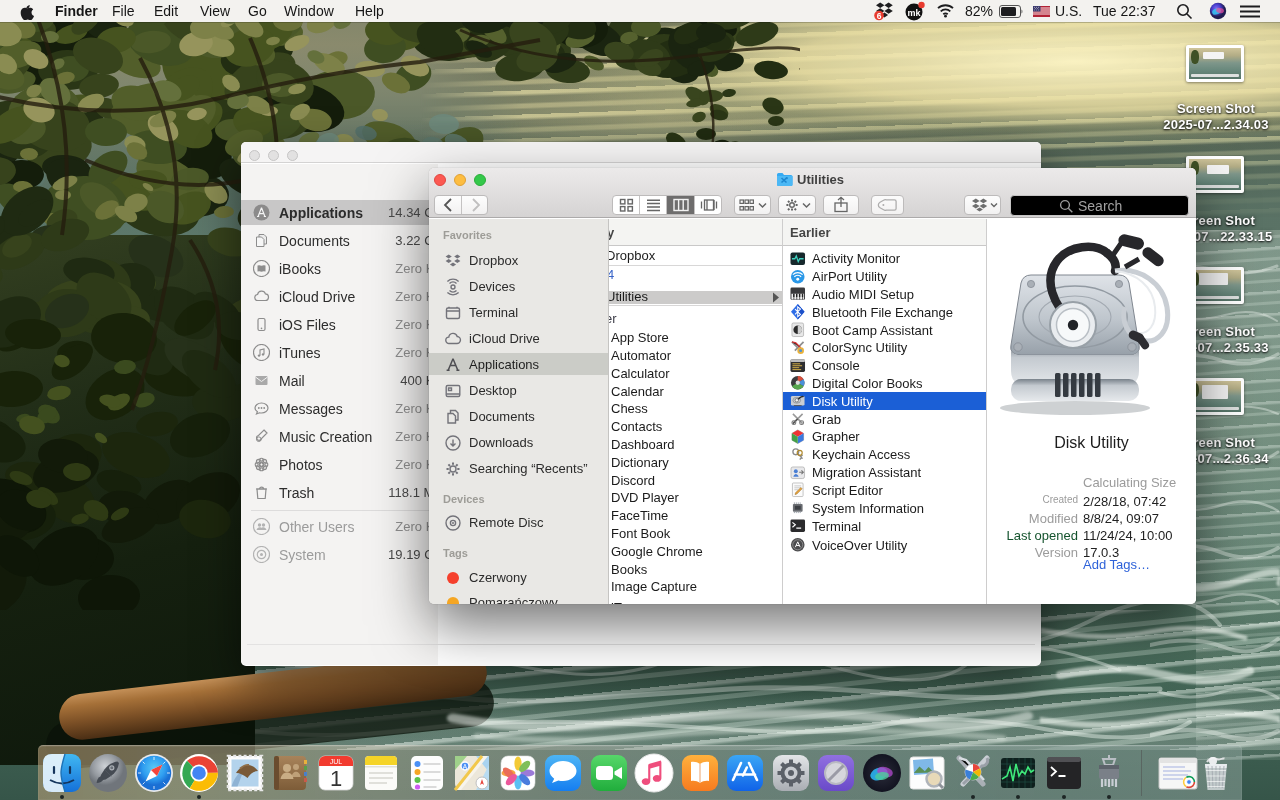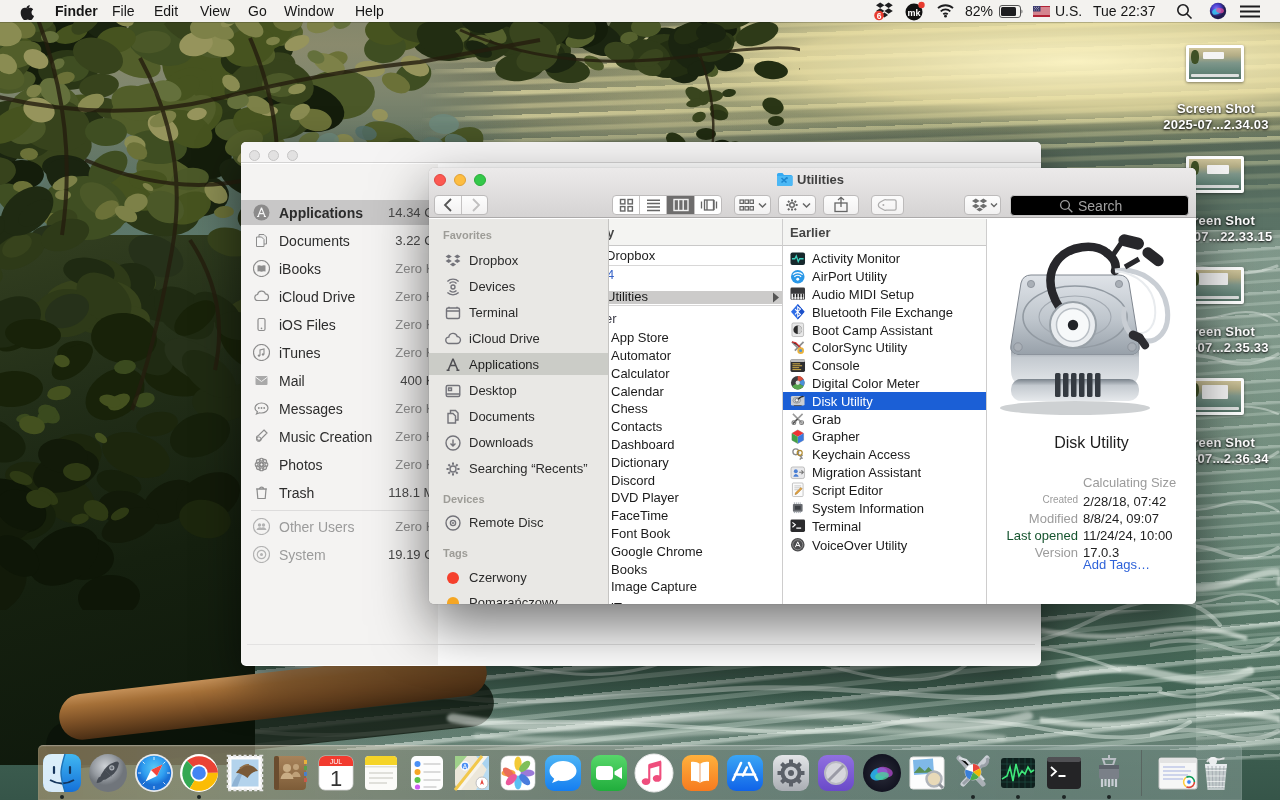--- a/index.html
+++ b/index.html
@@ -998,21 +998,21 @@
         <span class="et">Console</span>
       </div>
 <div class="erow" style="top:155.4px">
         <svg class="ei" viewBox="0 0 16 16">
           <circle cx="8" cy="8" r="7" fill="#3c3c3e"></circle>
           <path d="M8 1a7 7 0 0 1 6 3.5L8 8z" fill="#d94f3c"></path>
           <path d="M14 4.5A7 7 0 0 1 14 11.5L8 8z" fill="#4a90d9"></path>
           <path d="M14 11.5A7 7 0 0 1 2 11.5L8 8z" fill="#57a64e"></path>
           <circle cx="8" cy="8" r="2.2" fill="#ddd"></circle>
         </svg>
-        <span class="et">Digital Color Meter</span>
+        <span class="et">Digital Color Books</span>
       </div>
 <div style="position:absolute;left:0;top:173.4px;width:100%;height:17.9px;background:#1b5fd6"></div>
 <div class="erow" style="top:173.3px">
         <svg class="ei" viewBox="0 0 16 16">
           <rect x="1" y="3" width="14" height="10" rx="1.5" fill="#c9cdd2"></rect>
           <ellipse cx="7" cy="7.5" rx="4" ry="3" fill="none" stroke="#8a8f94" stroke-width=".8"></ellipse>
           <circle cx="7" cy="7.5" r="1.8" fill="#f2f2f2" stroke="#555" stroke-width=".7"></circle>
           <path d="M8.5 6.5c2-2.5 4.5-3.5 5.5-2.5" fill="none" stroke="#2b2b2b" stroke-width="1.4"></path>
           <path d="M4 13h8" stroke="#555" stroke-width="1"></path>
         </svg>

